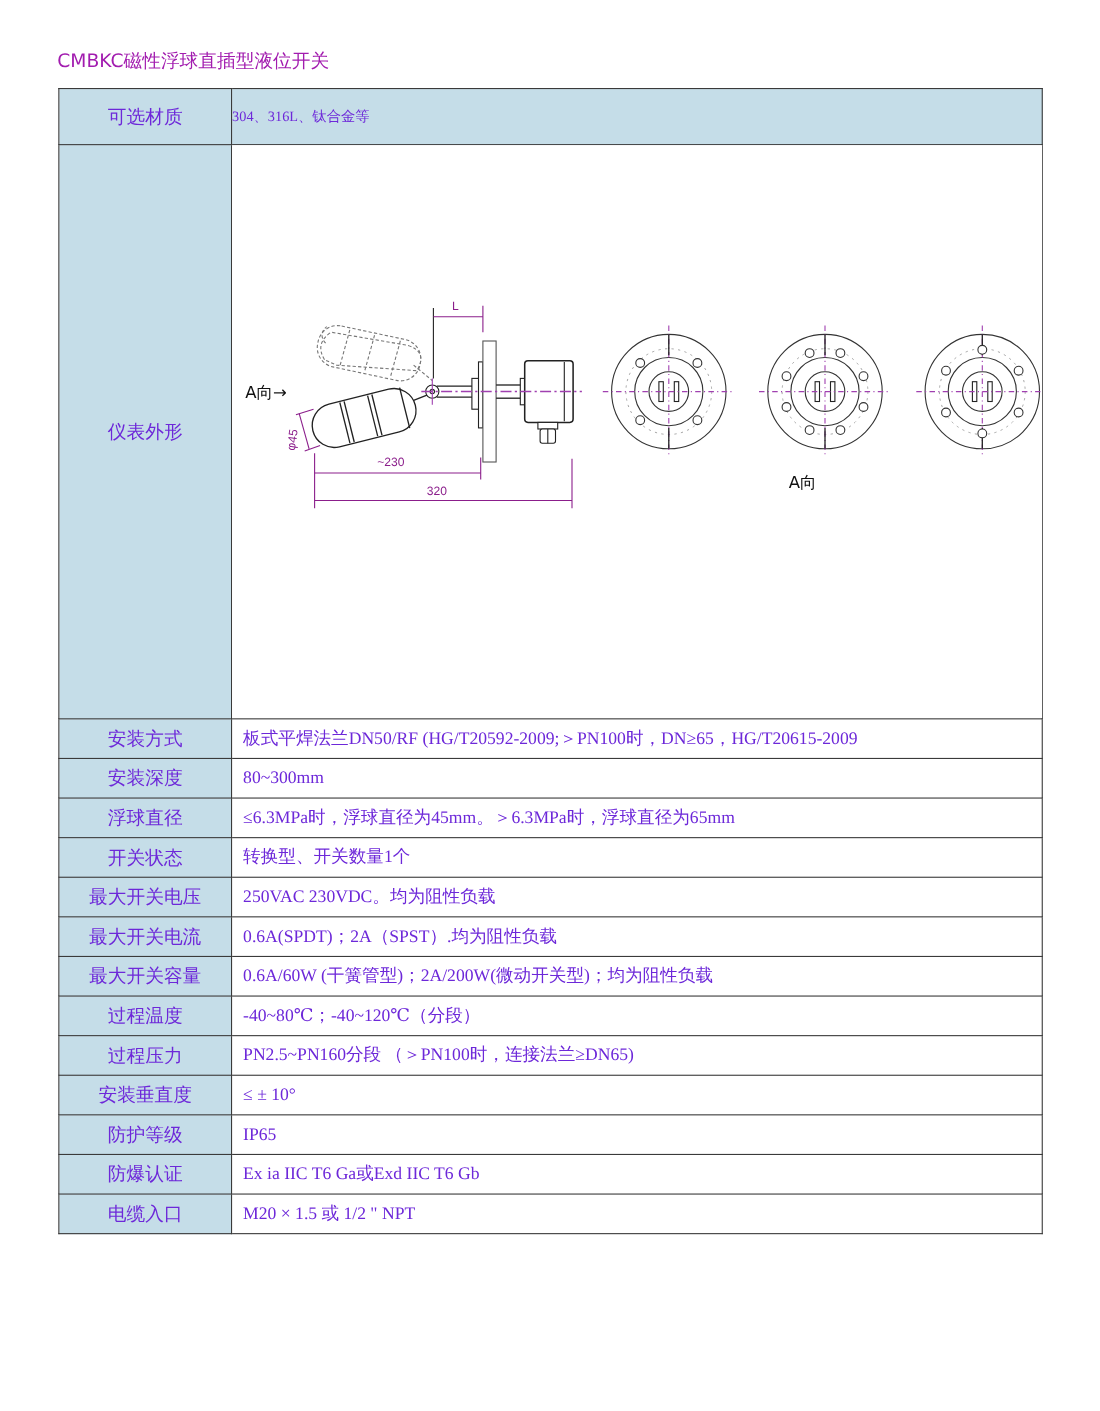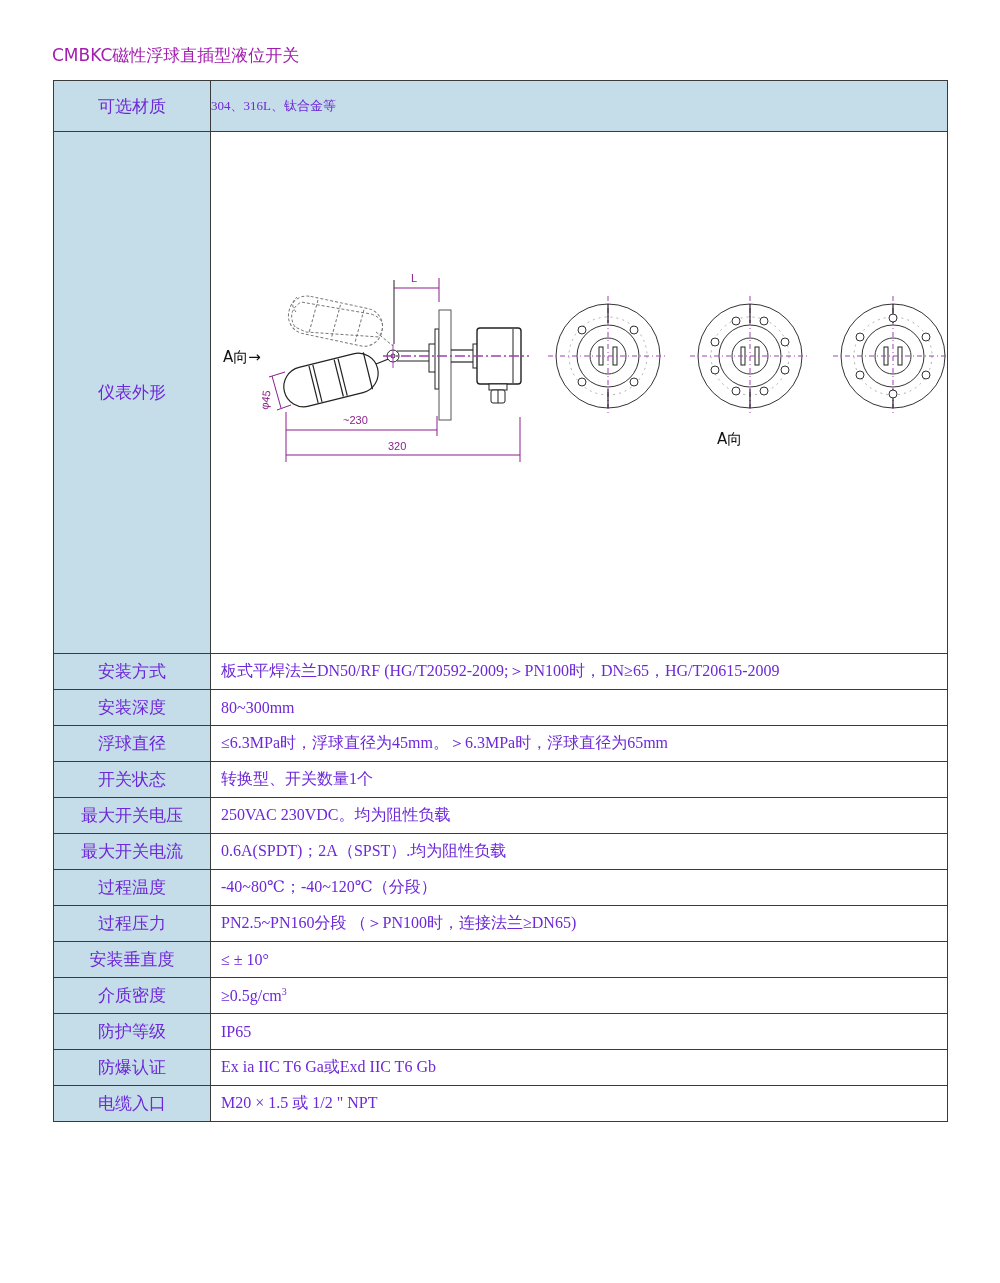--- a/index.html
+++ b/index.html
@@ -183,36 +183,36 @@
   </tr>
   <tr class="r-std">
     <td class="label">最大开关电压</td>
     <td class="value">250VAC  230VDC。均为阻性负载</td>
   </tr>
   <tr class="r-std">
     <td class="label">最大开关电流</td>
     <td class="value">0.6A(SPDT)；2A（SPST）.均为阻性负载</td>
   </tr>
   <tr class="r-std">
+    <td class="label">最大开关容量</td>
+    <td class="value">0.6A/60W (干簧管型)；2A/200W(微动开关型)；均为阻性负载</td>
+  </tr>
+  <tr class="r-std">
     <td class="label">过程温度</td>
     <td class="value">-40~80℃；-40~120℃（分段）</td>
   </tr>
   <tr class="r-std">
     <td class="label">过程压力</td>
     <td class="value">PN2.5~PN160分段 （＞PN100时，连接法兰≥DN65)</td>
   </tr>
   <tr class="r-std">
     <td class="label">安装垂直度</td>
     <td class="value">≤ ± 10°</td>
   </tr>
   <tr class="r-std">
-    <td class="label">介质密度</td>
-    <td class="value"><span>≥0.5g/cm</span><sup>3</sup></td>
-  </tr>
-  <tr class="r-std">
     <td class="label">防护等级</td>
     <td class="value">IP65</td>
   </tr>
   <tr class="r-std">
     <td class="label">防爆认证</td>
     <td class="value">Ex ia IIC T6 Ga或Exd IIC T6 Gb</td>
   </tr>
   <tr class="r-std">
     <td class="label">电缆入口</td>
     <td class="value">M20 × 1.5 或 1/2 " NPT</td>

